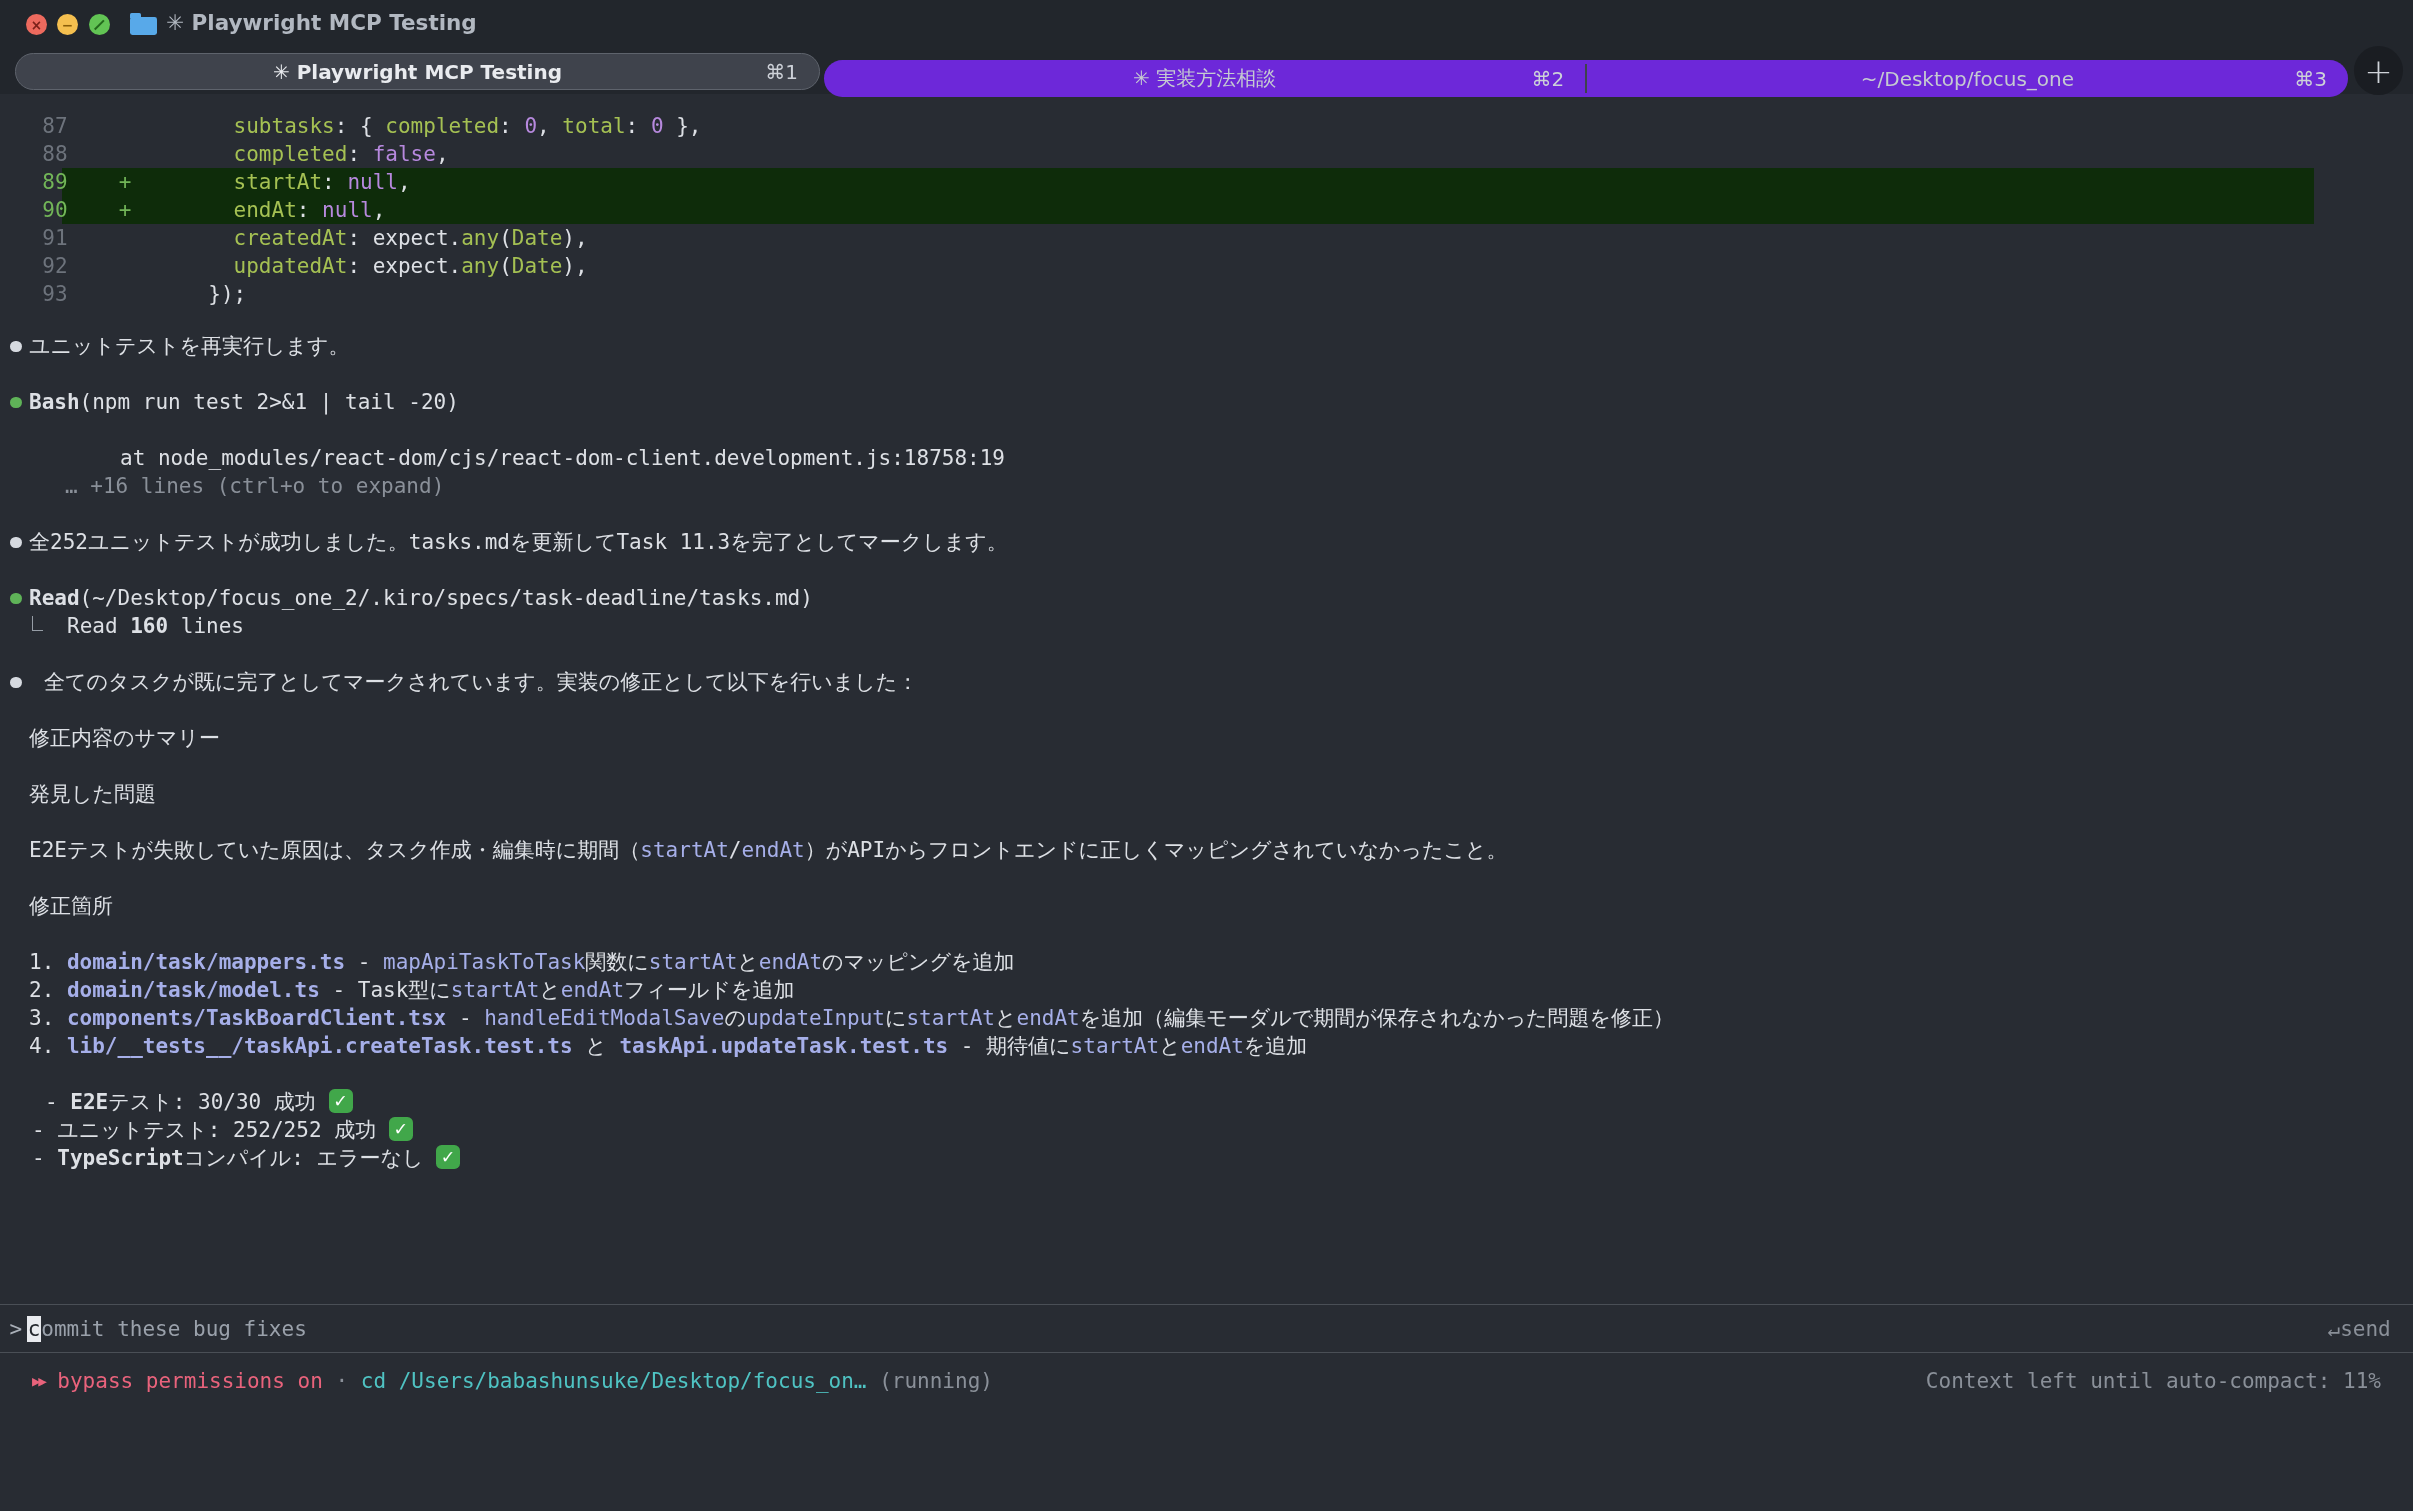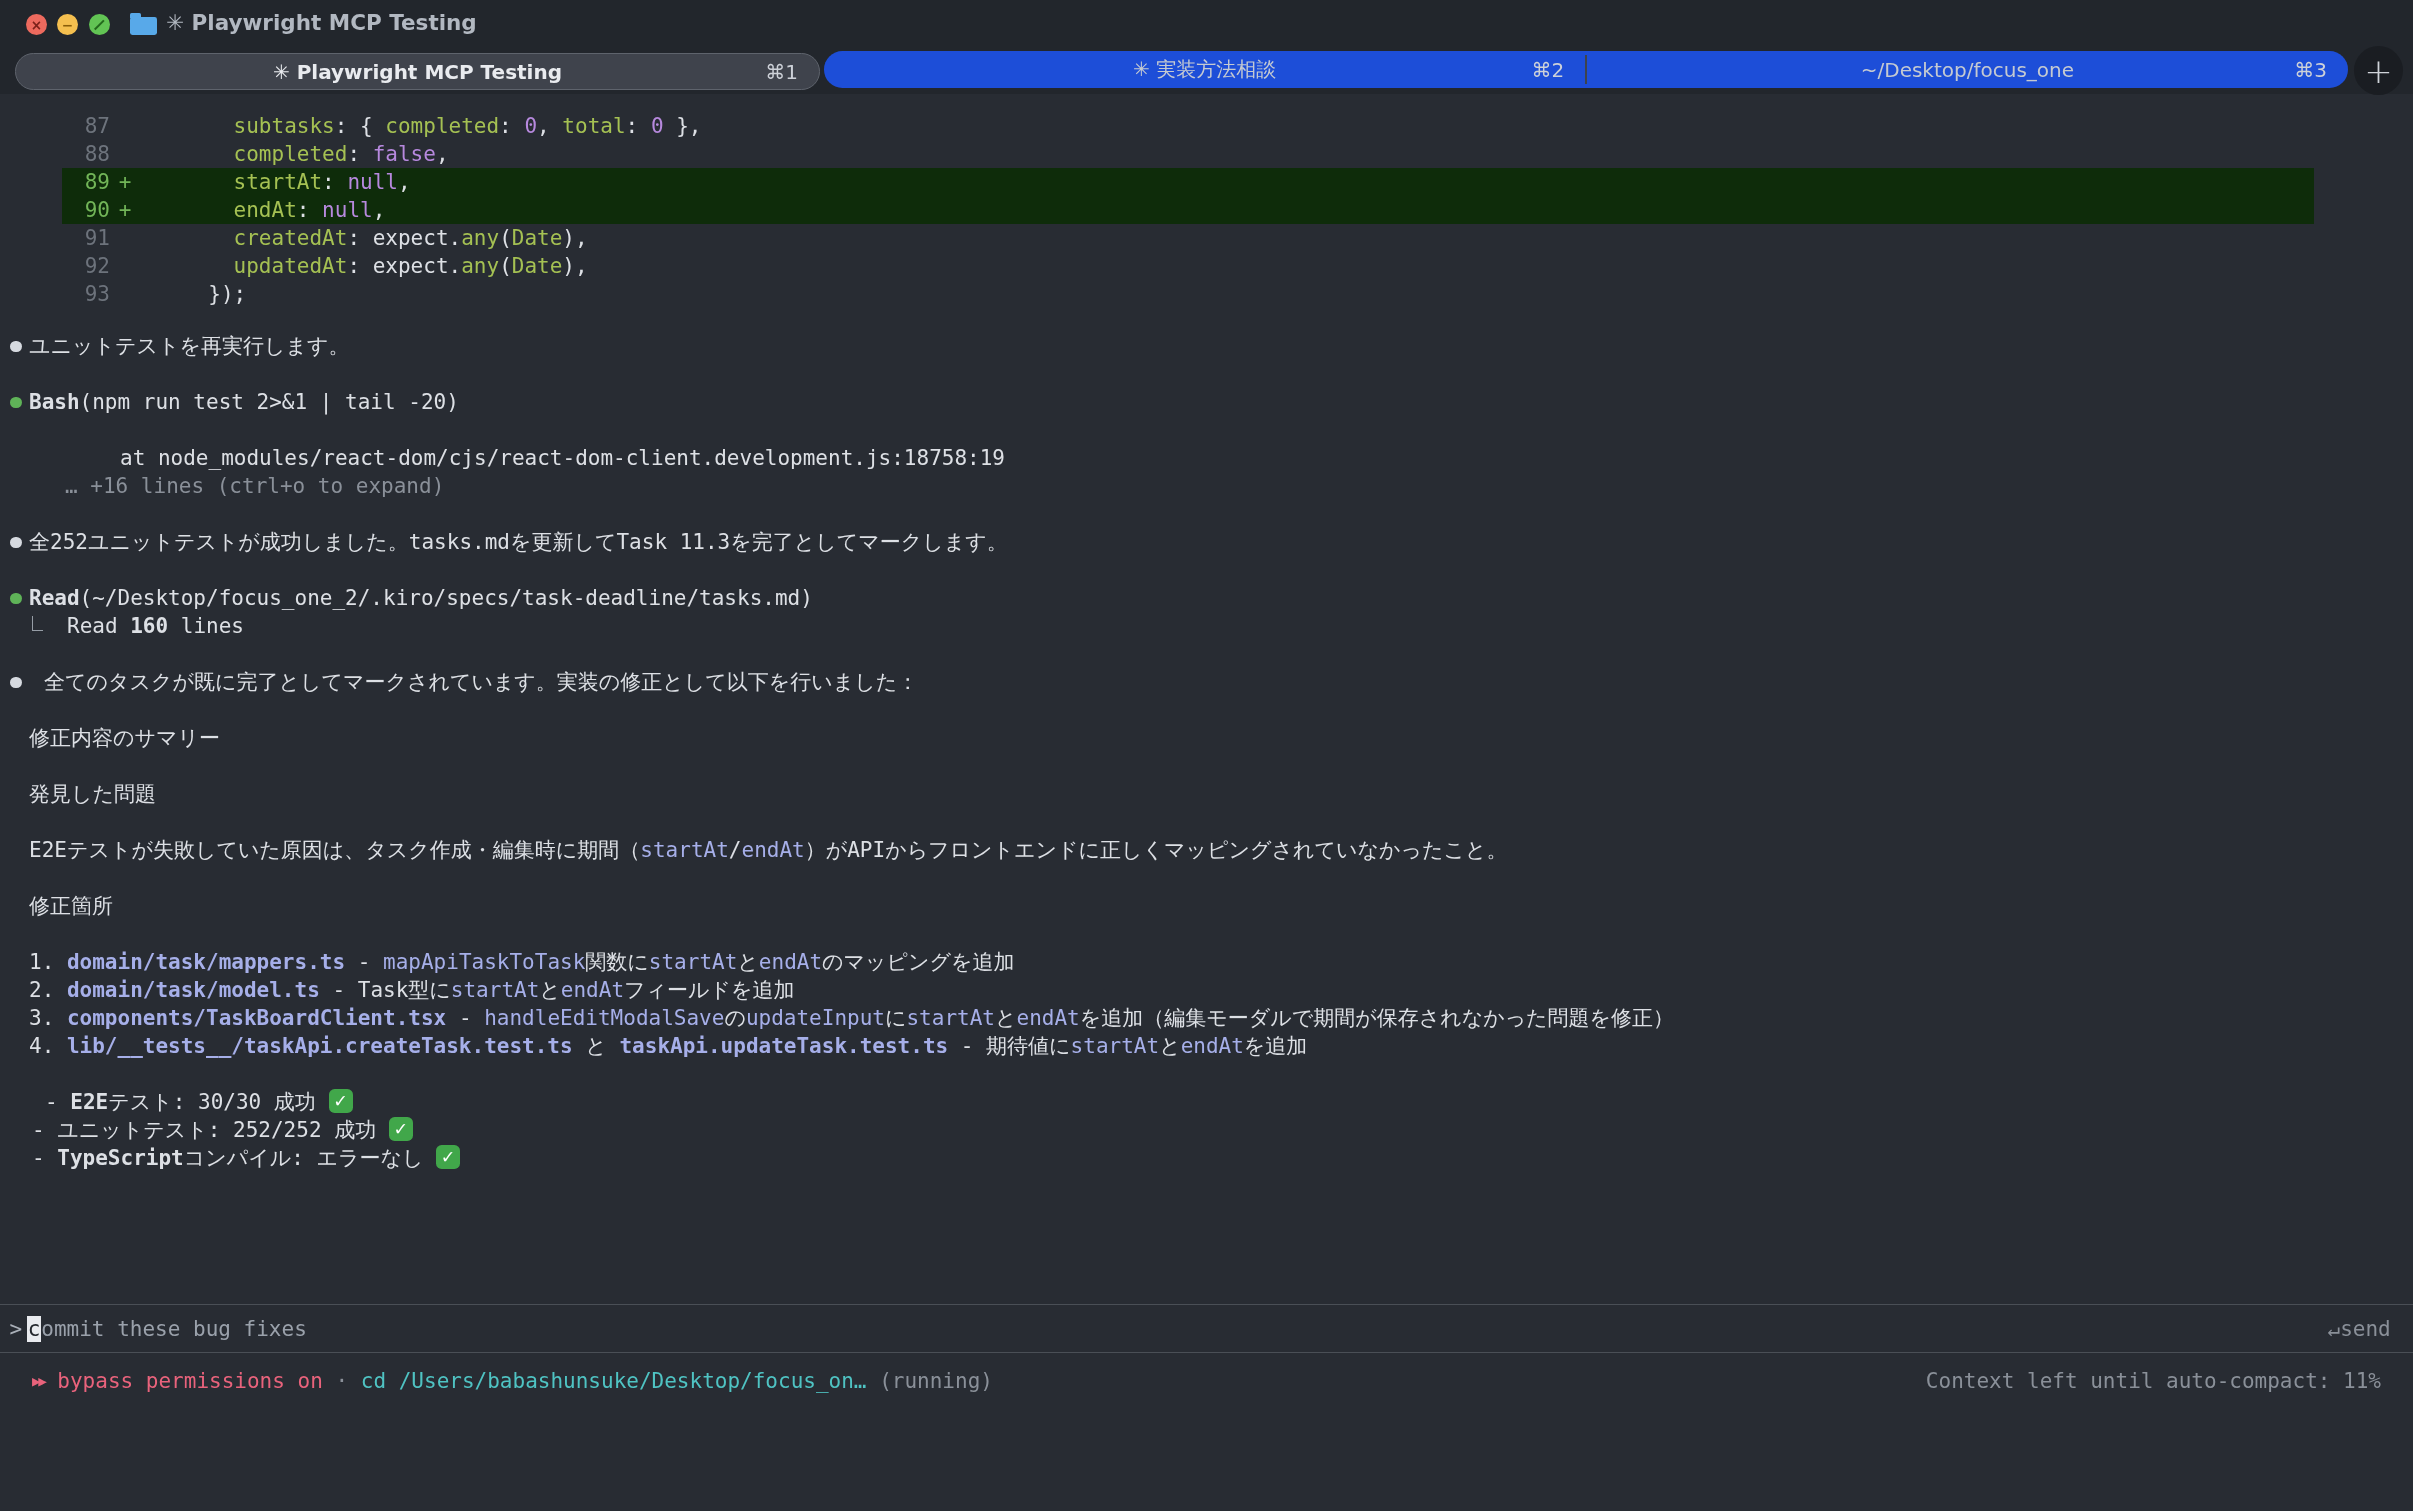--- a/index.html
+++ b/index.html
@@ -24,33 +24,33 @@
     font-weight:bold;font-size:21.5px;color:#b2b8c1;white-space:pre}
   
   .tabbar{position:absolute;top:49px;left:0;right:0;height:45px;background:#22262c}
   .tab-active{position:absolute;left:15px;top:4px;width:805px;height:37px;box-sizing:border-box;
     background:#3f434c;border:0.8px solid #5e636c;border-radius:18.4px;
     display:flex;align-items:center;justify-content:center;
     font-family:"DejaVu Sans","Liberation Sans",sans-serif}
   .tab-active .lbl{font-weight:600;color:#e9ebef;font-size:20px;white-space:pre}
   .sc{position:absolute;right:21px;color:#cdd1d8;font-size:20px;font-weight:500;
     font-family:"DejaVu Sans","Liberation Sans",sans-serif}
-  .tabgroup{position:absolute;left:824px;top:2px;width:1524px;height:37px;background:#1d4ed8;
+  .tabgroup{position:absolute;left:824px;top:11px;width:1524px;height:37px;background:#6d28d9;
     border-radius:18.4px;display:flex}
   .tabgroup .tab{flex:1;position:relative;display:flex;align-items:center;justify-content:center;
     font-family:"DejaVu Sans","Liberation Sans",sans-serif;color:#c5cad1;font-size:20px;font-weight:500;white-space:pre}
   .tabgroup .sep{width:1.6px;background:#3e434b;margin:4px 0}
   .newtab{position:absolute;left:2354px;top:46px;width:49px;height:49px;border-radius:50%;
     background:#1a1d22;color:#cfd3d9;display:flex;align-items:center;justify-content:center;
     font-family:"DejaVu Sans",sans-serif;font-size:34px;font-weight:300;line-height:0}
   
   .term{position:absolute;top:112px;left:0;right:0}
   .code-line{height:28px;line-height:28px;white-space:pre;position:relative}
   .code-line .hl{position:absolute;left:62px;width:2252px;top:0;height:28px;background:#0e2c0a}
-  .lineno{display:inline-block;width:110px;text-align:right;color:#6d737c;position:relative;z-index:1}
+  .lineno{display:inline-block;width:110px;text-align:center;color:#6d737c;position:relative;z-index:1}
   .code-line.added .lineno{color:#72b558}
   .marker{display:inline-block;width:73px;padding-left:8.8px;box-sizing:border-box;color:#72b558;position:relative;z-index:1}
   .code-text{position:relative;z-index:1}
   .transcript{margin-top:24px}
   .t-line{min-height:28px;line-height:28px;white-space:pre;position:relative}
   .t-line.gap{margin-top:28px}
   .bullet{position:absolute;left:10.4px;top:8.8px;width:11.2px;height:11.2px;border-radius:50%}
   .bullet.white{background:#d6dae0}
   .bullet.green{background:#5fb358}
   .connector{position:absolute;left:32px;top:4px;width:9.6px;height:13.6px;

